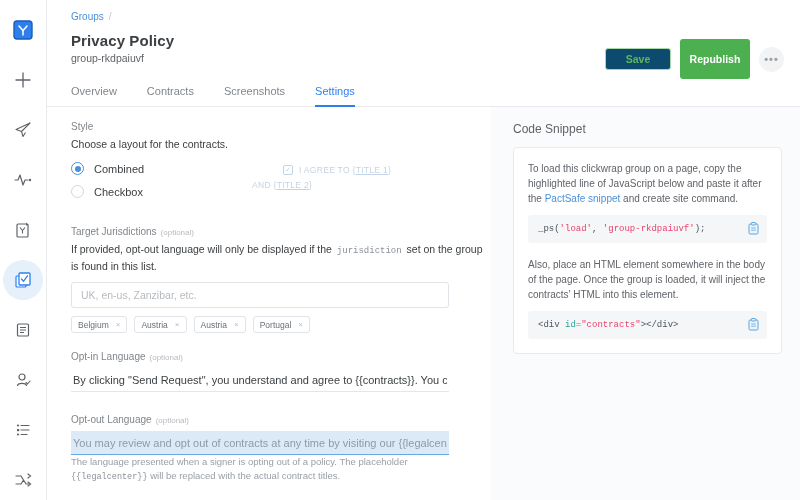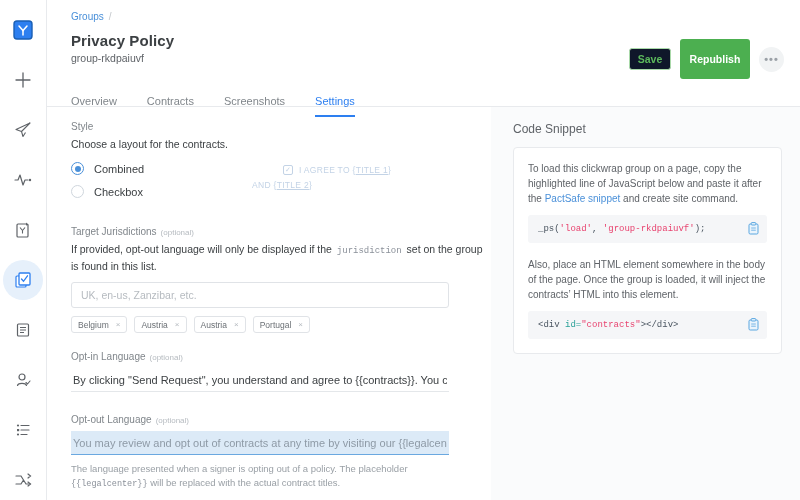--- a/index.html
+++ b/index.html
@@ -48,43 +48,43 @@
     position: absolute; right: 16px; top: 39px;
     display: flex; align-items: center; gap: 9px;
   }
   .btn {
     font-family: "Liberation Sans", sans-serif;
     font-size: 10.5px; font-weight: bold;
     border-radius: 3px; cursor: pointer;
     display: flex; align-items: center; justify-content: center;
   }
   .btn-save {
-    width: 42px; height: 22px;
-    background: #0f172a; color: #5cb85c;
+    width: 66px; height: 22px;
+    background: #0c4a6e; color: #5cb85c;
     border: 1px solid #a9d9a9;
   }
   .btn-republish {
     width: 70px; height: 40px;
     background: #4caf50; color: #fff; border: none;
   }
   .btn-more {
     width: 25px; height: 25px; border-radius: 50%;
     background: #f1f3f4; color: #9aa0a6; border: none;
     font-size: 11px; letter-spacing: 1px; line-height: 6px;
   }
 
   .tabs {
     display: flex; padding: 0 24px; margin-top: 14px;
     border-bottom: 1px solid #e8eaed;
   }
   .tab {
     font-size: 11px; color: #80868b;
     padding: 6px 0 8px 0; margin-right: 30px;
     border-bottom: 2px solid transparent;
-    cursor: pointer; position: relative; top: 11px;
+    cursor: pointer; position: relative; top: 1px;
   }
   .tab.active { color: #2d7ff0; border-bottom-color: #2d7ff0; }
 
   .content { flex: 1 1 auto; display: flex; background: #fff; overflow: hidden; }
 
   
   .col-left { width: 444px; flex: 0 0 444px; padding: 14px 0 11px 24px; }
   .col-right { flex: 1 1 auto; background: #fafbfc; padding: 15px 18px 0 22px; }
 
   .field-label { font-size: 10px; color: #80868b; }
@@ -146,21 +146,21 @@
     background: transparent; padding: 0 2px;
     font-family: "Liberation Sans", sans-serif;
     font-size: 11px; color: #3c4043;
   }
   .underline-input.focused {
     background: #dceaf7; border-bottom: 1.5px solid #6aa8e0;
     color: #7b8794;
   }
   .underline-input.focused::placeholder { color: #8e9aa6; }
   .helper {
-    width: 378px; margin-top: 7px;
+    width: 378px; 
     font-size: 9.5px; color: #9aa0a6; line-height: 14px;
   }
   code.helper-code {
     font-family: "Liberation Mono", monospace; font-size: 8.5px; color: #8a9099;
   }
 
   
   .panel-title { font-size: 12px; color: #5f6368; }
   .card {
     margin-top: 11px; background: #fff;

